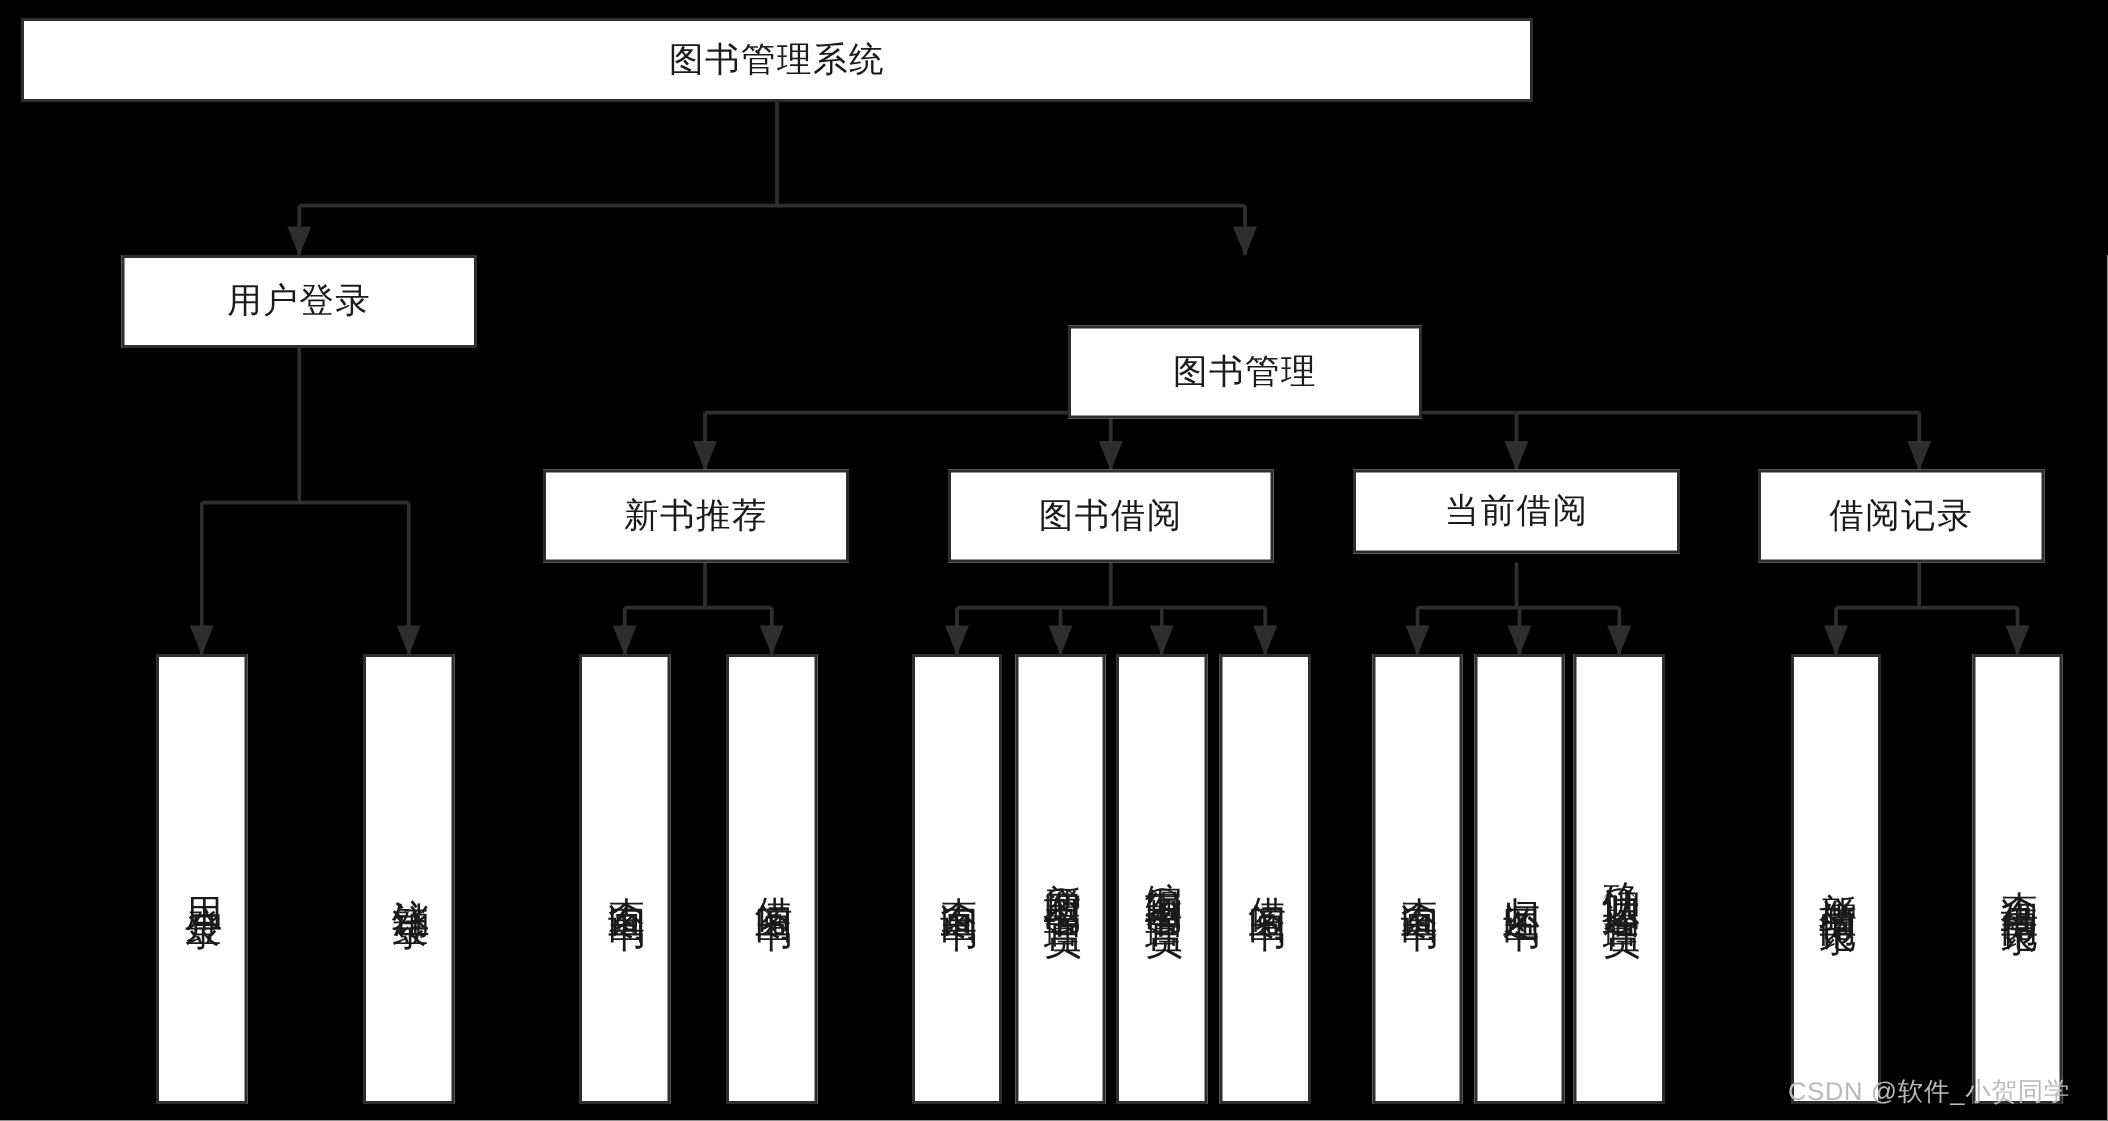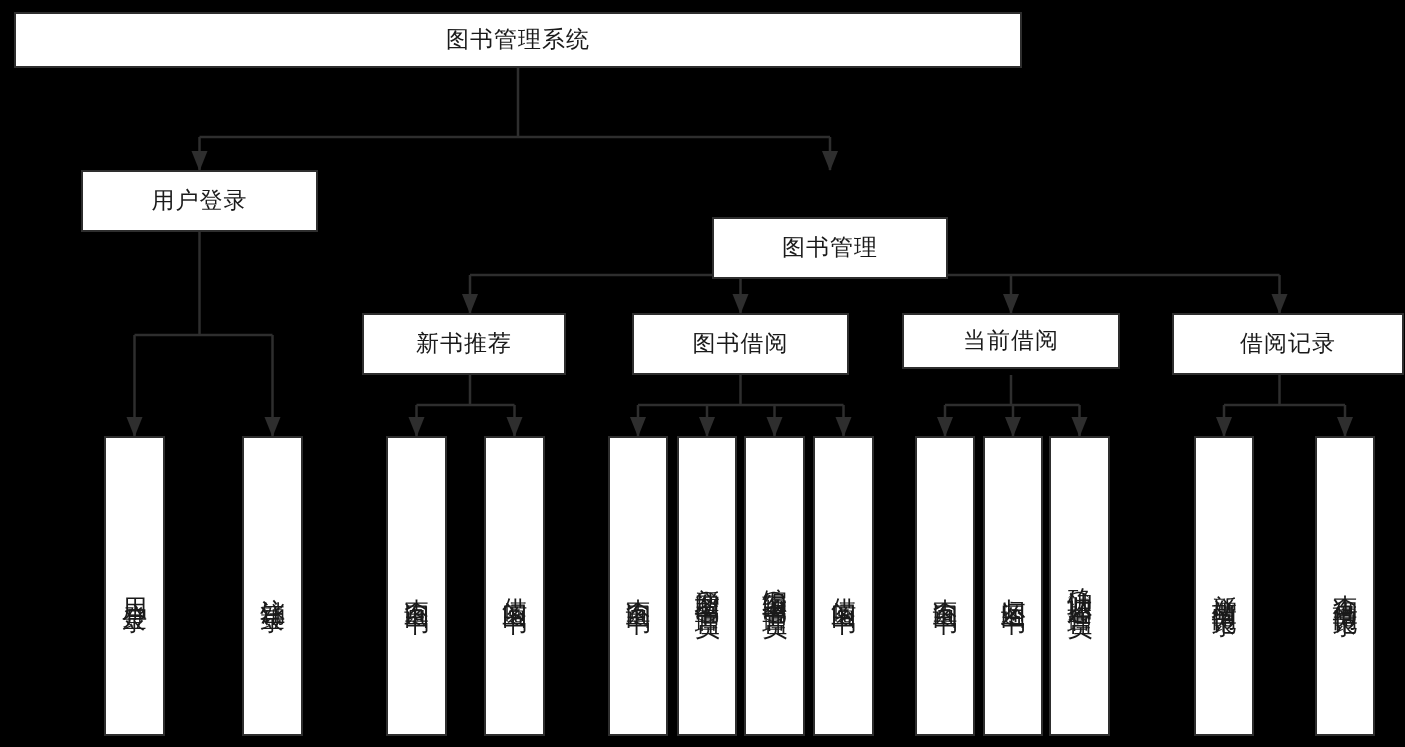--- a/index.html
+++ b/index.html
@@ -132,21 +132,21 @@
       </div>
       <div class="node horizontal" style="left: 362px; top: 313px; width: 204px; height: 62px;">
         <span class="htext">新书推荐</span>
       </div>
       <div class="node horizontal" style="left: 632px; top: 313px; width: 217px; height: 62px;">
         <span class="htext">图书借阅</span>
       </div>
       <div class="node horizontal" style="left: 902px; top: 313px; width: 218px; height: 56px;">
         <span class="htext">当前借阅</span>
       </div>
-      <div class="node horizontal" style="left: 1172px; top: 313px; width: 232px; height: 62px;">
+      <div class="node horizontal" style="left: 1172px; top: 313px; width: 191px; height: 62px;">
         <span class="htext">借阅记录</span>
       </div>
       <div class="node vertical" style="left: 104px; top: 436px; width: 61px; height: 300px;">
         <span class="vtext">用户登录</span>
       </div>
       <div class="node vertical" style="left: 242px; top: 436px; width: 61px; height: 300px;">
         <span class="vtext">注销登录</span>
       </div>
       <div class="node vertical" style="left: 386px; top: 436px; width: 61px; height: 300px;">
         <span class="vtext">查询图书</span>
@@ -175,13 +175,14 @@
       <div class="node vertical" style="left: 1049px; top: 436px; width: 61px; height: 300px;">
         <span class="vtext">确认归还（管理员）</span>
       </div>
       <div class="node vertical" style="left: 1194px; top: 436px; width: 60px; height: 300px;">
         <span class="vtext">新增借阅记录</span>
       </div>
       <div class="node vertical" style="left: 1315px; top: 436px; width: 60px; height: 300px;">
         <span class="vtext">查询借阅记录</span>
       </div>
     </div>
+  <div class="watermark" style="left: 1192px; top: 716px;">CSDN @软件_小贺同学</div>
 </div>
 
 </body></html>

